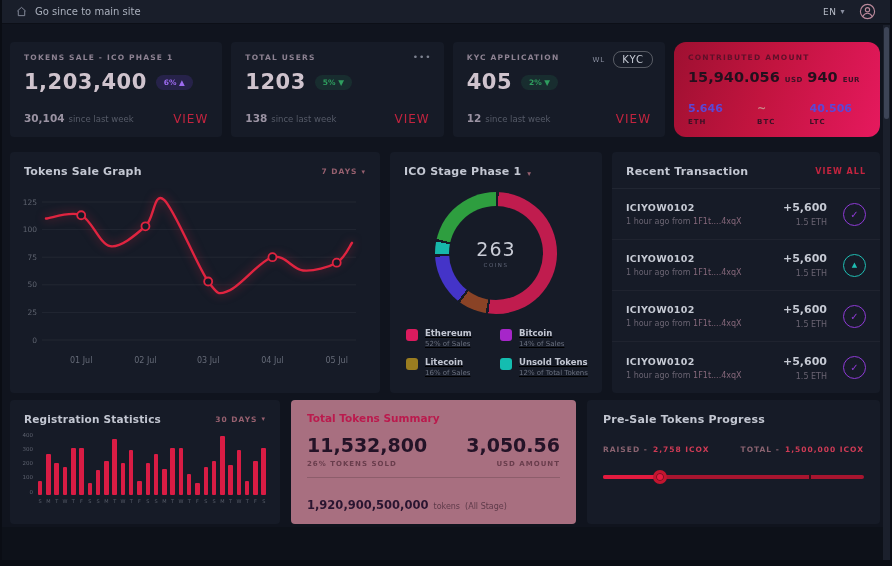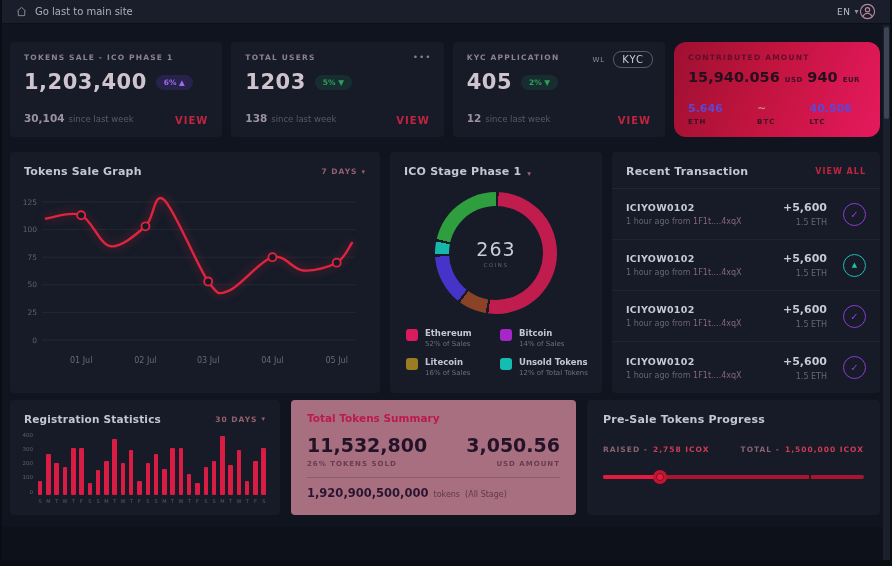--- a/index.html
+++ b/index.html
@@ -6,41 +6,41 @@
   html,body { background:#05070c; }
   body { font-family:"DejaVu Sans","Liberation Sans",sans-serif; }
   .viewport{ position:relative; width:892px; height:566px; background:#10141e; overflow:hidden;
              border-left:2px solid #0a0d14; border-right:2px solid #0a0d14; border-bottom:6px solid #0a0d14;}
   
   .topbar{ position:absolute; top:0; left:0; right:0; height:24px; background:#191e2a;
            display:flex; align-items:center; justify-content:space-between; padding:0 14px;
            border-bottom:1px solid #0c0f17;}
   .tb-left{ display:flex; align-items:center; gap:8px; color:#aab0bd; font-size:10px; }
   .tb-left svg{ display:block; }
-  .tb-right{ display:flex; align-items:center; color:#b9bec9; font-size:9px; letter-spacing:.5px;}
+  .tb-right{ display:flex; align-items:center; gap:14px; color:#b9bec9; font-size:9px; letter-spacing:.5px;}
   .lang{ display:flex; align-items:center; gap:4px; cursor:pointer;}
   .lang .caret{ font-size:8px; color:#8a8fa0;}
   
   .content{ position:absolute; top:24px; left:8px; right:10px; }
   .row1{ margin-top:18px; display:grid; grid-template-columns:1fr 1fr 1fr 0.97fr; gap:9px; height:95px;}
   .row2{ margin-top:15px; display:grid; grid-template-columns:370px 212px 1fr; gap:10px; height:240px;}
   .row3{ margin-top:8px; display:grid; grid-template-columns:270px 285px 1fr; gap:11px; height:115px;}
   .panel{ background:#161b27; border-radius:4px; }
   
   .stat-card{ background:#161b27; border-radius:4px; padding:11px 14px; position:relative; display:flex; flex-direction:column;}
   .card-title{ font-size:7.5px; letter-spacing:1.2px; color:#8d8292; font-weight:bold;}
   .card-main{ display:flex; align-items:center; gap:9px; margin-top:8px;}
   .big-num{ font-size:21px; font-weight:bold; color:#cfc3cd; letter-spacing:.5px;}
   .badge{ font-size:7.5px; font-weight:bold; padding:3px 8px; border-radius:9px;}
   .badge.purple{ background:rgba(124,77,255,.16); color:#9d6bf0;}
   .badge.green{ background:rgba(46,204,113,.10); color:#2f9e5f;}
   .card-foot{ margin-top:auto; display:flex; align-items:flex-end; justify-content:space-between;}
   .delta-num{ font-size:10.5px; color:#9b93a3; font-weight:bold;}
   .delta-txt{ font-size:8.5px; color:#565b68; margin-left:4px;}
-  .view-link{ font-size:10px; font-weight:bold; letter-spacing:1px; color:#c2243f; cursor:pointer;}
+  .view-link{ font-size:12px; font-weight:normal; letter-spacing:1px; color:#c2243f; cursor:pointer;}
   .menu-dots{ position:absolute; top:10px; right:12px; color:#7d8290; font-size:9px; letter-spacing:1px; cursor:pointer;}
   .kyc-toggle{ position:absolute; top:9px; right:12px; display:flex; align-items:center; gap:8px;}
   .wl-btn{ font-size:7px; letter-spacing:1px; color:#8a8fa0; cursor:pointer;}
   .kyc-btn{ font-size:10px; letter-spacing:1px; color:#c6cad4; border:1px solid rgba(255,255,255,.28);
             border-radius:8px; padding:2px 8px; cursor:pointer;}
   
   .stat-card.gradient{ background:linear-gradient(110deg,#9e1031 0%,#c2143f 45%,#e6195e 100%);border-radius:12px; }
   .gradient .card-title{ color:#5e1029; }
   .fiat-row{ display:flex; justify-content:space-between; margin-top:7px; padding-right:6px;}
   .fiat{ display:flex; align-items:baseline; gap:5px;}
@@ -60,21 +60,21 @@
   .line-chart-wrap{ padding:2px 10px 0 6px; }
   
   .ico-head{ padding:13px 14px 4px 14px; display:flex; align-items:flex-end; gap:6px;}
   .donut-zone{ display:flex; justify-content:center; margin-top:10px;}
   .donut{ position:relative; width:122px; height:122px; border-radius:50%;}
   .donut-hole{ position:absolute; inset:14px; border-radius:50%; background:#161b27;
                display:flex; flex-direction:column; align-items:center; justify-content:center;}
   .donut-val{ font-size:19px; color:#c9ccd6; letter-spacing:1px;}
   .donut-sub{ font-size:5.5px; letter-spacing:1.5px; color:#62687a; margin-top:2px;}
   .legend{ display:grid; grid-template-columns:1fr 1fr; gap:9px 6px; padding:14px 14px 0 16px;}
-  .legend-item{ display:flex; gap:7px; }
+  .legend-item{ display:flex; gap:7px;text-decoration:underline; }
   .legend-swatch{ width:12px; height:12px; border-radius:3px; flex:none; margin-top:1px;}
   .legend-name{ font-size:8.5px; font-weight:bold; color:#c3c7d2;}
   .legend-desc{ font-size:7px; color:#6a707f; margin-top:2px;}
   
   .tx-head{ border-bottom:1px solid rgba(255,255,255,.05); padding:13px 14px 10px 14px;}
   .tx-row{ display:flex; align-items:center; padding:0 14px; height:51px; border-bottom:1px solid rgba(255,255,255,.04);}
   .tx-row:last-child{ border-bottom:none;}
   .tx-left{ flex:1; }
   .tx-id{ font-size:9.5px; font-weight:bold; color:#c6cad4; letter-spacing:.3px;}
   .tx-sub{ font-size:8px; color:#6a6472; margin-top:4px;}
@@ -93,21 +93,21 @@
   .bar-box{ height:62px; display:flex; align-items:flex-end;}
   .bar{ width:4.5px; border-radius:1px; background:#d91c44;}
   .bar-letter{ font-size:5px; color:#585d6a; margin-top:3px;}
   
   .summary{ background:#a86f80; border-radius:4px; padding:12px 16px;}
   .summary-title{ font-size:10.5px; font-weight:bold; color:#bb1a4d;}
   .summary-main{ display:flex; justify-content:space-between; margin-top:10px;}
   .sum-val{ font-size:19px; font-weight:bold; color:#241327;}
   .sum-label{ font-size:7px; font-weight:bold; letter-spacing:1px; color:#693d4c; margin-top:4px;}
   .sum-col.right{ text-align:right;}
-  .summary-bottom{ margin-top:9px; padding-top:8px; border-top:1px solid rgba(0,0,0,.16); display:flex; align-items:baseline; gap:5px;}
+  .summary-bottom{ margin-top:9px; padding-top:20px; border-top:1px solid rgba(0,0,0,.16); display:flex; align-items:baseline; gap:5px;}
   .sum-bottom-val{ font-size:11.5px; font-weight:bold; color:#2a1530;}
   .sum-bottom-label{ font-size:8px; color:#5e3a49;}
   
   .presale{ padding:13px 16px;}
   .presale-row{ display:flex; justify-content:space-between; margin-top:11px;gap:12px;}
   .ps-label{ font-size:7.5px; font-weight:bold; letter-spacing:1px; color:#8a6370;}
   .ps-val{ font-size:7.5px; font-weight:bold; letter-spacing:1px; color:#cf3b55;}
   .slider{ position:relative; margin-top:14px; height:14px;}
   .slider-track{ position:absolute; top:5px; left:0; right:0; height:4px; border-radius:2px; background:#a8152f;}
   .slider-fill{ position:absolute; top:5px; left:0; height:4px; border-radius:2px 0 0 2px; background:#e31b3f;}
@@ -127,21 +127,21 @@
 </head>
 <body>
 
 <div class="viewport">
 
   <div class="topbar">
     <div class="tb-left">
       <svg width="11" height="11" viewBox="0 0 24 24" fill="none" stroke="#8a8fa0" stroke-width="2">
           <path d="M3 11 L12 3 L21 11 M5 10 V21 H19 V10"></path>
         </svg>
-      <span>Go last to main site</span>
+      <span>Go since to main site</span>
     </div>
     <div class="tb-right">
       <span class="lang">
         <span>EN</span>
         <span class="caret">▾</span>
       </span>
       <svg width="17" height="17" viewBox="0 0 24 24" fill="none" stroke="#b9889a" stroke-width="1.6">
           <circle cx="12" cy="12" r="10"></circle>
           <circle cx="12" cy="9.5" r="3"></circle>
           <path d="M5.5 19 C7 15.5 10 14.5 12 14.5 C14 14.5 17 15.5 18.5 19"></path>

